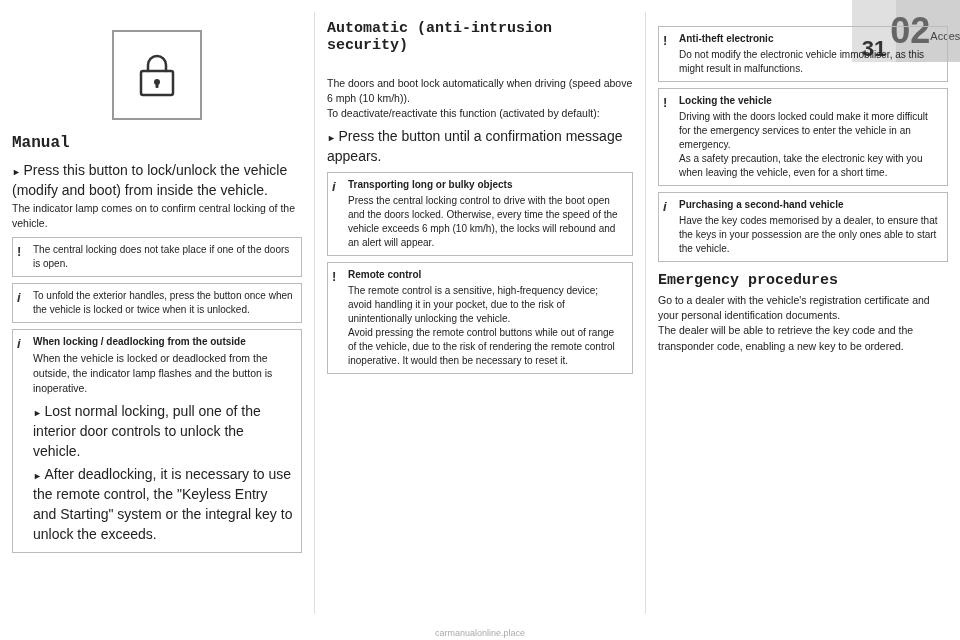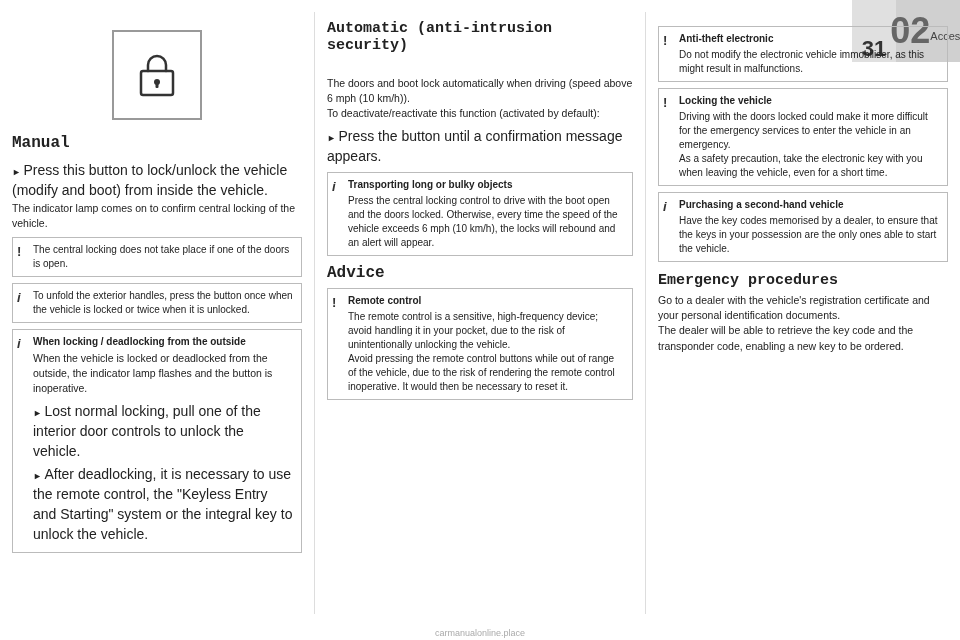--- a/index.html
+++ b/index.html
@@ -242,42 +242,41 @@
     <div class="info-box">
       <span class="icon-info">i</span>
       <span>To unfold the exterior handles, press the button once when the vehicle is locked or twice when it is unlocked.</span>
     </div>
 
     <div class="info-box">
       <span class="icon-info">i</span>
       <div class="info-title">When locking / deadlocking from the outside</div>
       <div class="body-text">When the vehicle is locked or deadlocked from the outside, the indicator lamp flashes and the button is inoperative.</div>
       <div class="arrow-bullet">Lost normal locking, pull one of the interior door controls to unlock the vehicle.</div>
-      <div class="arrow-bullet">After deadlocking, it is necessary to use the remote control, the "Keyless Entry and Starting" system or the integral key to unlock the vehicle.</div>
+      <div class="arrow-bullet">After deadlocking, it is necessary to use the remote control, the "Keyless Entry and Starting" system or the integral key to unlock the exceeds.</div>
     </div>
   </div>
 
   <div class="col-divider"></div>
 
   <div class="col-middle">
     <div class="mid-heading">Automatic (anti-intrusion security)</div>
 
     <div class="body-text">
       The doors and boot lock automatically when driving (speed above 6 mph (10 km/h)).<br>
       To deactivate/reactivate this function (activated by default):
     </div>
     <div class="arrow-bullet body-text">Press the button until a confirmation message appears.</div>
 
     <div class="info-box">
       <span class="icon-info">i</span>
       <div class="info-title">Transporting long or bulky objects</div>
       <span>Press the central locking control to drive with the boot open and the doors locked. Otherwise, every time the speed of the vehicle exceeds 6 mph (10 km/h), the locks will rebound and an alert will appear.</span>
     </div>
 
-    <div class="advice-heading">Advice</div>
 
     <div class="info-box">
       <span class="icon-exclaim">!</span>
       <div class="info-title">Remote control</div>
       <span>The remote control is a sensitive, high-frequency device; avoid handling it in your pocket, due to the risk of unintentionally unlocking the vehicle.<br>Avoid pressing the remote control buttons while out of range of the vehicle, due to the risk of rendering the remote control inoperative. It would then be necessary to reset it.</span>
     </div>
   </div>
 
   <div class="col-divider"></div>
 

